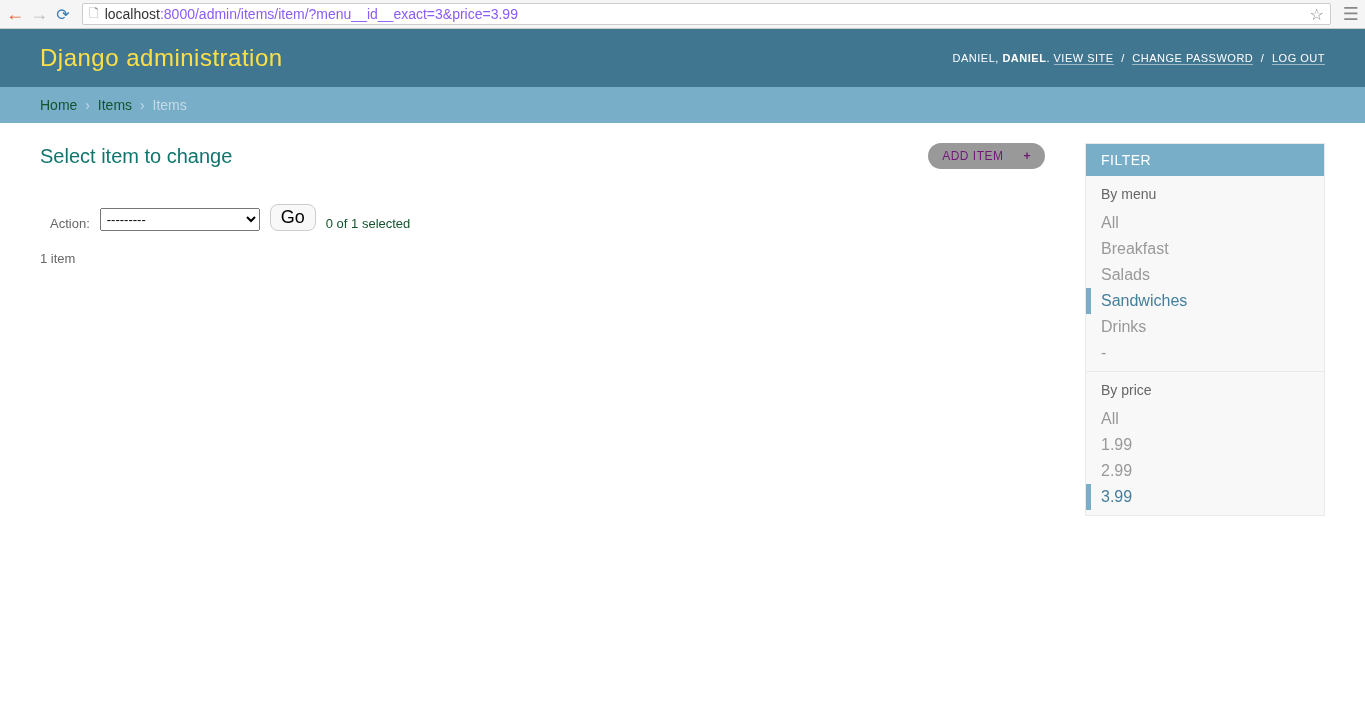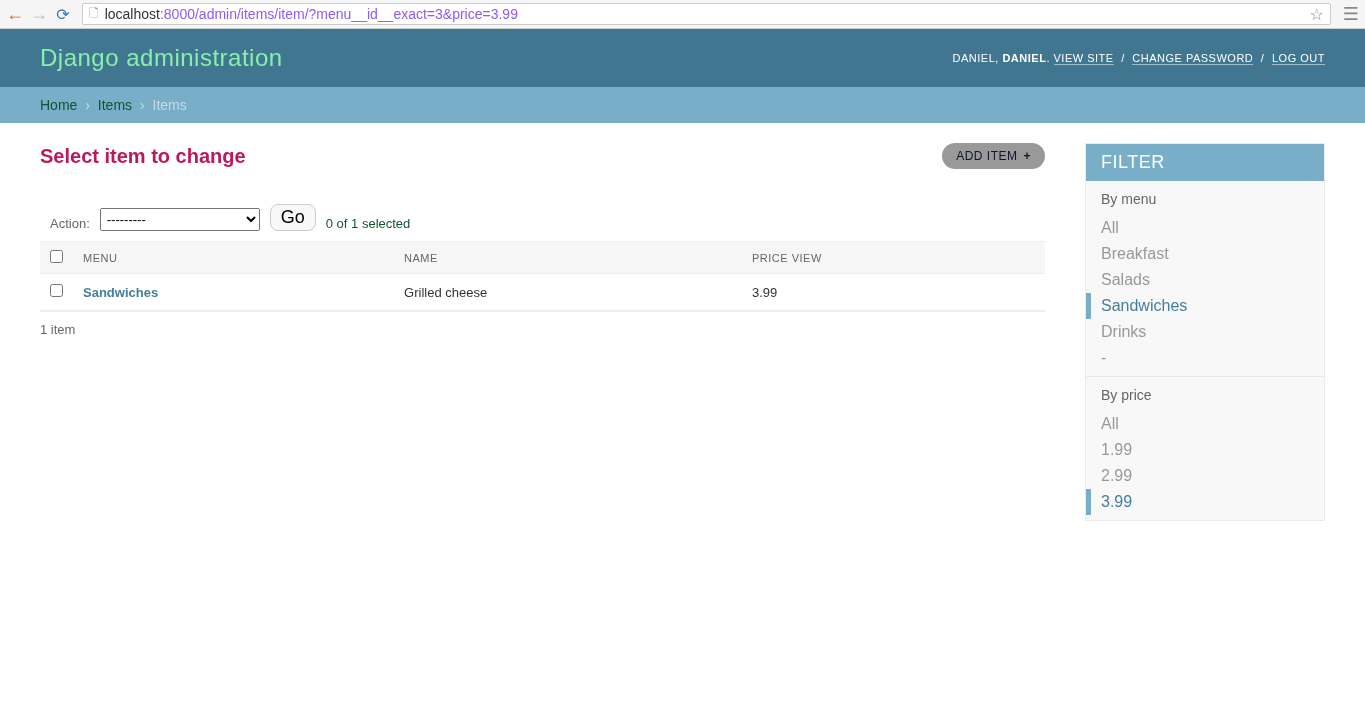--- a/index.html
+++ b/index.html
@@ -13,60 +13,60 @@
   .reload { color: #3a7db8; font-size: 16px; }
   .url-bar { flex: 1; height: 22px; border: 1px solid #ccc; border-radius: 2px; display: flex; align-items: center; padding: 0 6px; background: #fff; font-size: 14px; margin-left: 4px; }
   .url-bar .doc-icon { color: #888; margin-right: 6px; font-size: 12px; }
   .url-host { color: #333; }
   .url-path { color: #8b5cf6; }
   .star { color: #888; margin-left: auto; font-size: 16px; }
   .menu-btn { color: #888; font-size: 18px; margin-left: 6px; }
 
   
   .dj-header { background: #417690; color: #ffc; padding: 15px 40px; display: flex; align-items: center; justify-content: space-between; }
-  .branding { font-size: 24px; font-weight: 300; color: #86efac; letter-spacing: 0.5px; }
+  .branding { font-size: 24px; font-weight: 300; color: #fde047; letter-spacing: 0.5px; }
   .user-tools { font-size: 11px; color: #fff; letter-spacing: 0.5px; }
   .user-tools a { color: #fff; text-decoration: none; border-bottom: 1px solid rgba(255,255,255,0.5); }
   .user-tools .sep { margin: 0 4px; }
   .user-tools strong { font-weight: bold; }
 
   
   .breadcrumbs { background: #79aec8; color: #c4dce8; padding: 10px 40px; font-size: 14px; }
   .breadcrumbs a { color: #14532d; text-decoration: none; }
   .breadcrumbs .sep { margin: 0 4px; }
 
   
   .content { padding: 20px 40px; display: flex; gap: 40px; }
   .main { flex: 1; }
   .sidebar { width: 240px; }
 
   .page-title-row { display: flex; justify-content: space-between; align-items: center; margin-bottom: 25px; }
-  .page-title { font-size: 20px; font-weight: 700; color: #be185d; }
-  .add-btn { background: #999; color: #0f172a; border: none; border-radius: 15px; padding: 6px 14px; font-size: 12px; letter-spacing: 0.5px; display: flex; align-items: center; gap: 6px; cursor: pointer; font-weight: 400; }
+  .page-title { font-size: 20px; font-weight: 400; color: #0f766e; }
+  .add-btn { background: #999; color: #701a75; border: none; border-radius: 15px; padding: 6px 14px; font-size: 12px; letter-spacing: 0.5px; display: flex; align-items: center; gap: 20px; cursor: pointer; font-weight: 400; }
   .add-btn .plus { font-weight: bold; }
 
   
   .actions { display: flex; align-items: flex-end; gap: 10px; padding: 10px 10px; font-size: 13px; color: #666; }
   .actions select { font-size: 13px; padding: 2px; width: 160px; }
   .actions button { font-size: 18px; padding: 2px 10px; background: #f8f8f8; border: 1px solid #ccc; border-radius: 8px; cursor: pointer; }
   .action-counter { color: #14532d; font-size: 13px; }
 
   
   .results { border: 1px solid #eee; border-left: none; border-right: none; }
   table { width: 100%; border-collapse: collapse; }
   thead th { background: #f6f6f6; text-align: left; font-size: 11px; color: #666; font-weight: 400; padding: 8px 10px; border-bottom: 1px solid #eee; letter-spacing: 0.5px; }
   tbody td { padding: 10px; border-bottom: 1px solid #eee; font-size: 13px; vertical-align: middle; }
   th.checkbox-col, td.checkbox-col { width: 30px; text-align: center; }
   td a { color: #447e9b; text-decoration: none; font-weight: bold; }
 
   .paginator { padding: 10px 0; font-size: 13px; color: #666; }
 
   
   .filter-box { border: 1px solid #eaeaea; background: #f8f8f8; }
-  .filter-header { background: #79aec8; color: #fff; padding: 8px 15px; font-size: 18px; letter-spacing: 0.5px; }
+  .filter-header { background: #79aec8; color: #fff; padding: 8px 15px; font-size: 14px; letter-spacing: 0.5px; }
   .filter-section { padding: 10px 15px 5px; }
   .filter-section h3 { font-size: 14px; color: #666; font-weight: 400; margin-bottom: 8px; }
   .filter-section ul { list-style: none; }
   .filter-section li { padding: 4px 0; font-size: 16px; }
   .filter-section li a { color: #999; text-decoration: none; }
   .filter-section li.selected { border-left: 5px solid #79aec8; margin-left: -15px; padding-left: 10px; }
   .filter-section li.selected a { color: #447e9b; font-weight: 400; }
   .filter-divider { border-top: 1px solid #eaeaea; }
 </style>
 </head>
@@ -124,40 +124,20 @@
 
     <div class="actions">
       <span>Action:</span>
       <select>
         <option>---------</option>
       </select>
       <button>Go</button>
       <span class="action-counter">0 of 1 selected</span>
     </div>
 
-    <div class="results">
-      <table>
-        <thead>
-          <tr>
-            <th class="checkbox-col"><input type="checkbox" style=""></th>
-            <th>MENU</th>
-            <th>NAME</th>
-            <th>PRICE VIEW</th>
-          </tr>
-        </thead>
-        <tbody id="table-body">
-            <tr>
-              <td class="checkbox-col"><input type="checkbox" style=""></td>
-              <td><a href="#">Sandwiches</a></td>
-              <td>Grilled cheese</td>
-              <td>3.99</td>
-            </tr>
-          </tbody>
-      </table>
-    </div>
 
     <div class="paginator">1 item</div>
   </div>
 
   <div class="sidebar">
     <div class="filter-box">
       <div class="filter-header">FILTER</div>
       <div id="filter-sections">
           <div class="filter-section">
             <h3>By menu</h3>

